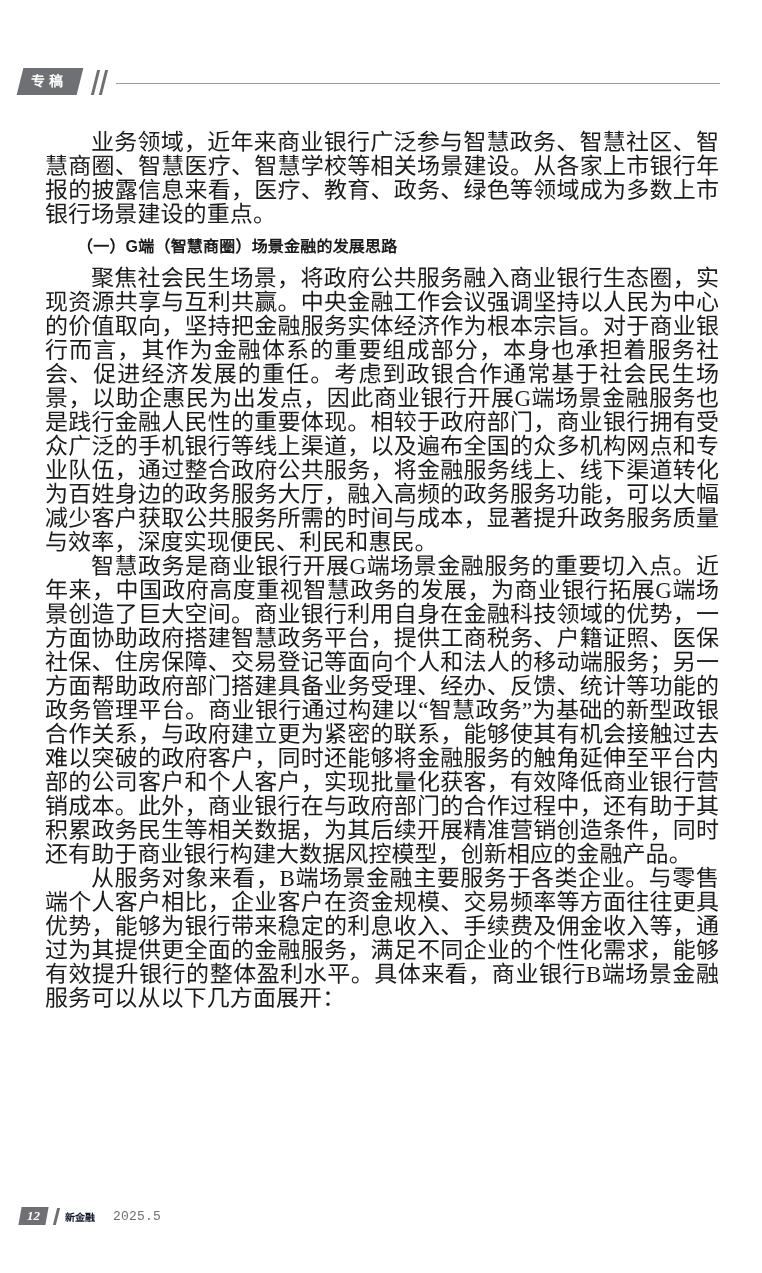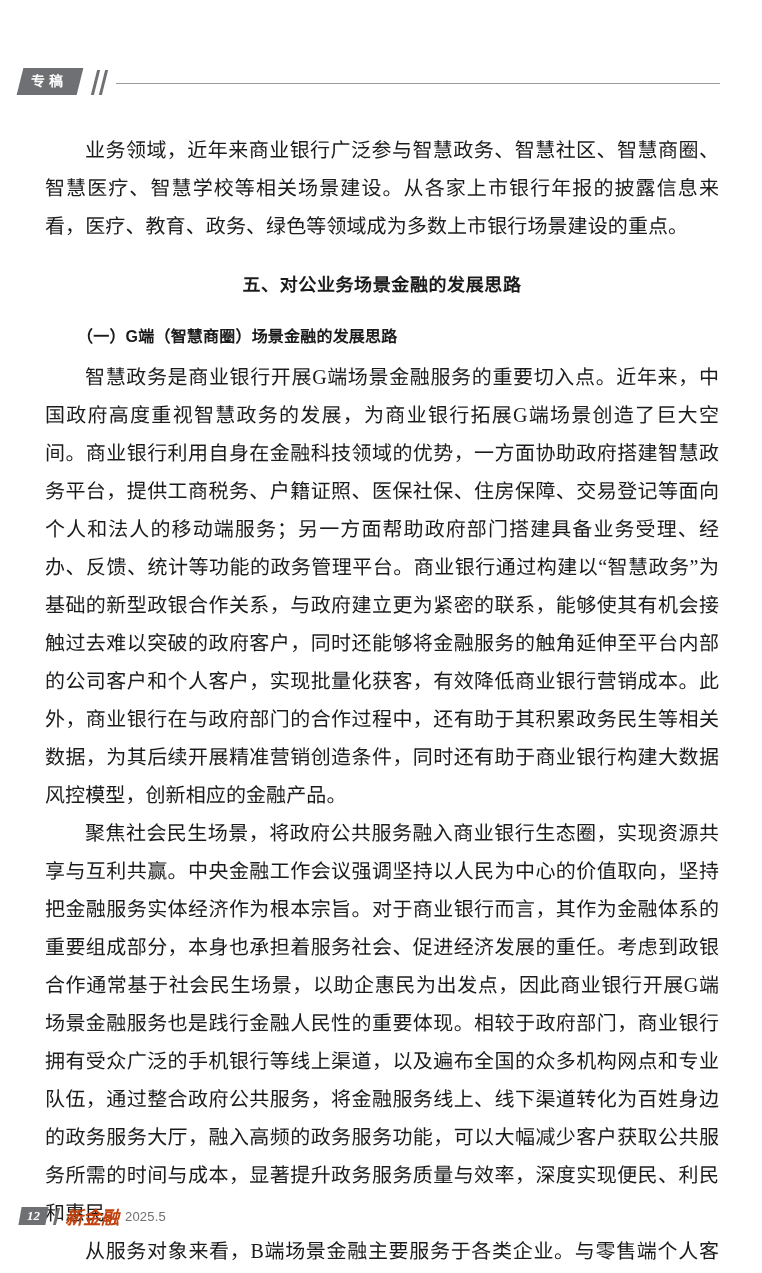--- a/index.html
+++ b/index.html
@@ -90,22 +90,22 @@
   p.body, h2.sec, h3.sub {
     margin: 0;
     padding: 0;
     text-align: justify;
     text-justify: inter-ideograph;
     color: #1b1b1b;
   }
 
   p.body {
     font-family: "Liberation Serif", "DejaVu Serif", serif;
-    font-size: 20px;
-    line-height: 38px;
+    font-size: 23px;
+    line-height: 24px;
     text-indent: 2em;
     letter-spacing: 0.1px;
   }
 
   h2.sec {
     font-family: "Liberation Sans", "DejaVu Sans", sans-serif;
     font-weight: 700;
     font-size: 18px;
     line-height: 36.4px;
     text-align: center;
@@ -158,30 +158,29 @@
     width: 3px;
     height: 17px;
     background: #6f7073;
     margin: 0 7px 0 8px;
     -webkit-transform: skewX(-14deg);
     transform: skewX(-14deg);
   }
   .journal {
     font-family: "Liberation Serif", "DejaVu Serif", serif;
     font-weight: 700;
-    font-style: italic;
-    font-size: 18px;
-    color: #c2410c;
+    font-size: 10px;
+    color: #0f172a;
     letter-spacing: 0px;
   }
   .issue {
-    font-family: Liberation Sans, sans-serif;
+    font-family: Liberation Mono, monospace;
     font-size: 13px;
     color: #6f7073;
-    margin-left: 6px;
+    margin-left: 18px;
     letter-spacing: 0.2px;
   }
 </style>
 </head>
 <body>
 
 <div class="page">
 
   <div class="runhead">
     <div class="runhead-tag">
@@ -191,28 +190,27 @@
       <i class="s1"></i>
         <i class="s2"></i>
     </div>
     <div class="runhead-rule"></div>
   </div>
 
   <div class="content">
 
     <p class="body">业务领域，近年来商业银行广泛参与智慧政务、智慧社区、智慧商圈、智慧医疗、智慧学校等相关场景建设。从各家上市银行年报的披露信息来看，医疗、教育、政务、绿色等领域成为多数上市银行场景建设的重点。</p>
 
-    <h2 class="sec">五、对公业务场景金融的发展思路</h2>
 
     <h3 class="sub">（一）G端（智慧商圈）场景金融的发展思路</h3>
 
 
+    <p class="body">聚焦社会民生场景，将政府公共服务融入商业银行生态圈，实现资源共享与互利共赢。中央金融工作会议强调坚持以人民为中心的价值取向，坚持把金融服务实体经济作为根本宗旨。对于商业银行而言，其作为金融体系的重要组成部分，本身也承担着服务社会、促进经济发展的重任。考虑到政银合作通常基于社会民生场景，以助企惠民为出发点，因此商业银行开展G端场景金融服务也是践行金融人民性的重要体现。相较于政府部门，商业银行拥有受众广泛的手机银行等线上渠道，以及遍布全国的众多机构网点和专业队伍，通过整合政府公共服务，将金融服务线上、线下渠道转化为百姓身边的政务服务大厅，融入高频的政务服务功能，可以大幅减少客户获取公共服务所需的时间与成本，显著提升政务服务质量与效率，深度实现便民、利民和惠民。</p>
+
     <p class="body">智慧政务是商业银行开展G端场景金融服务的重要切入点。近年来，中国政府高度重视智慧政务的发展，为商业银行拓展G端场景创造了巨大空间。商业银行利用自身在金融科技领域的优势，一方面协助政府搭建智慧政务平台，提供工商税务、户籍证照、医保社保、住房保障、交易登记等面向个人和法人的移动端服务；另一方面帮助政府部门搭建具备业务受理、经办、反馈、统计等功能的政务管理平台。商业银行通过构建以“智慧政务”为基础的新型政银合作关系，与政府建立更为紧密的联系，能够使其有机会接触过去难以突破的政府客户，同时还能够将金融服务的触角延伸至平台内部的公司客户和个人客户，实现批量化获客，有效降低商业银行营销成本。此外，商业银行在与政府部门的合作过程中，还有助于其积累政务民生等相关数据，为其后续开展精准营销创造条件，同时还有助于商业银行构建大数据风控模型，创新相应的金融产品。</p>
-
-    <p class="body">聚焦社会民生场景，将政府公共服务融入商业银行生态圈，实现资源共享与互利共赢。中央金融工作会议强调坚持以人民为中心的价值取向，坚持把金融服务实体经济作为根本宗旨。对于商业银行而言，其作为金融体系的重要组成部分，本身也承担着服务社会、促进经济发展的重任。考虑到政银合作通常基于社会民生场景，以助企惠民为出发点，因此商业银行开展G端场景金融服务也是践行金融人民性的重要体现。相较于政府部门，商业银行拥有受众广泛的手机银行等线上渠道，以及遍布全国的众多机构网点和专业队伍，通过整合政府公共服务，将金融服务线上、线下渠道转化为百姓身边的政务服务大厅，融入高频的政务服务功能，可以大幅减少客户获取公共服务所需的时间与成本，显著提升政务服务质量与效率，深度实现便民、利民和惠民。</p>
 
 
     <p class="body">从服务对象来看，B端场景金融主要服务于各类企业。与零售端个人客户相比，企业客户在资金规模、交易频率等方面往往更具优势，能够为银行带来稳定的利息收入、手续费及佣金收入等，通过为其提供更全面的金融服务，满足不同企业的个性化需求，能够有效提升银行的整体盈利水平。具体来看，商业银行B端场景金融服务可以从以下几方面展开：</p>
 
   </div>
 
   <div class="runfoot">
     <span class="folio">
       <span>12</span>
     </span>

